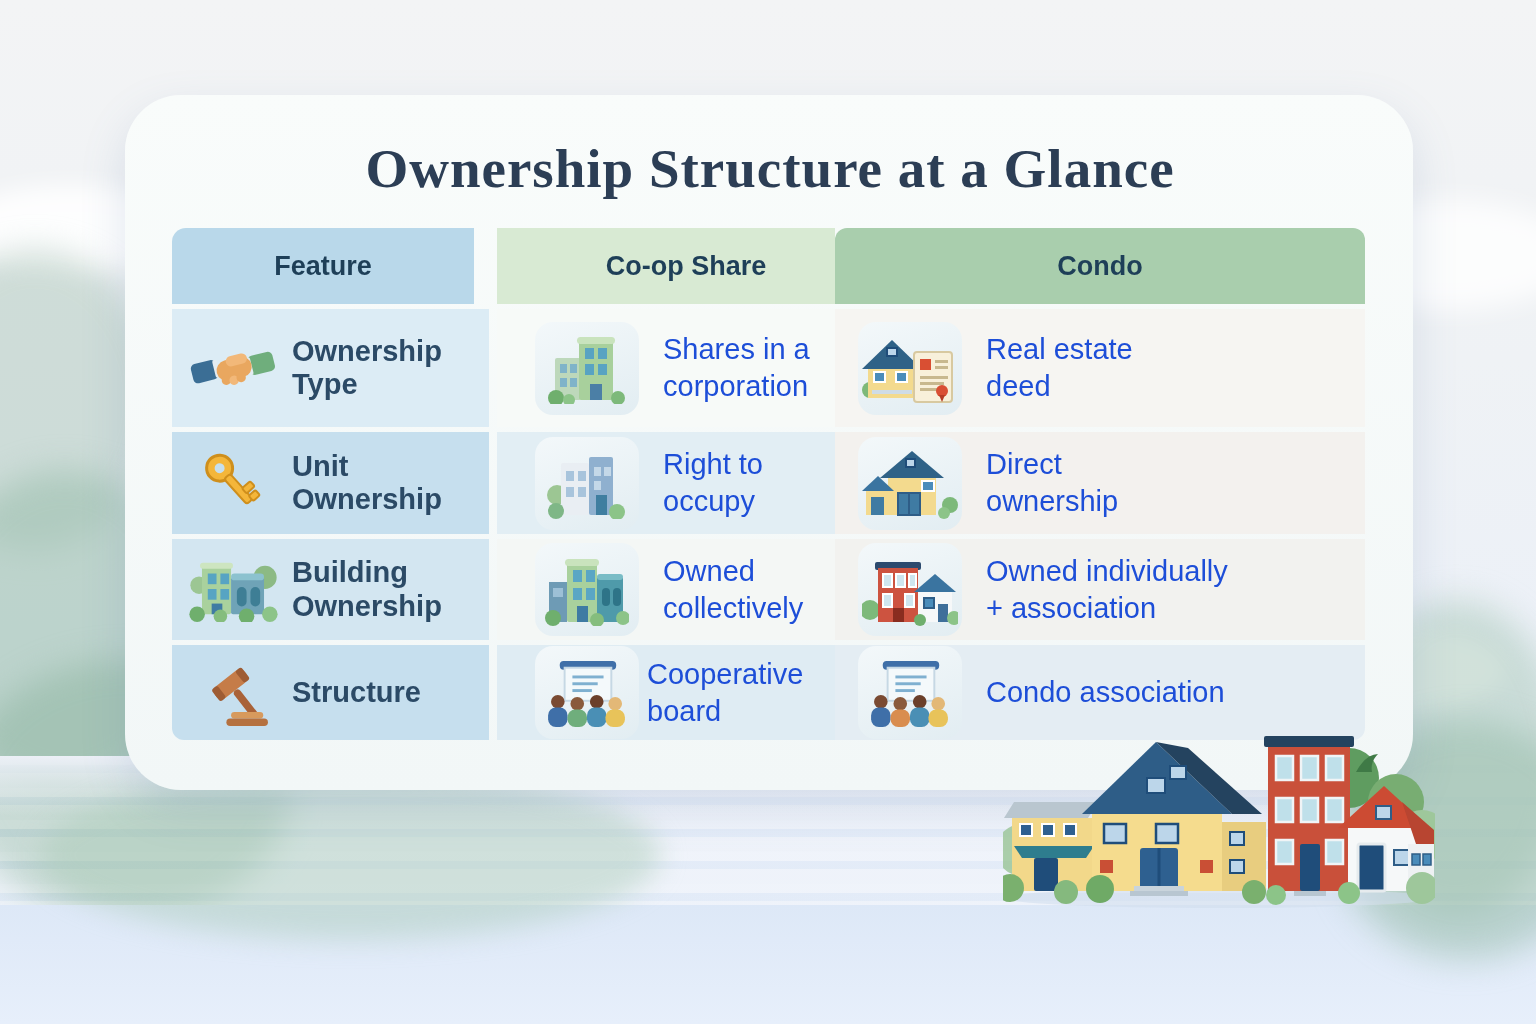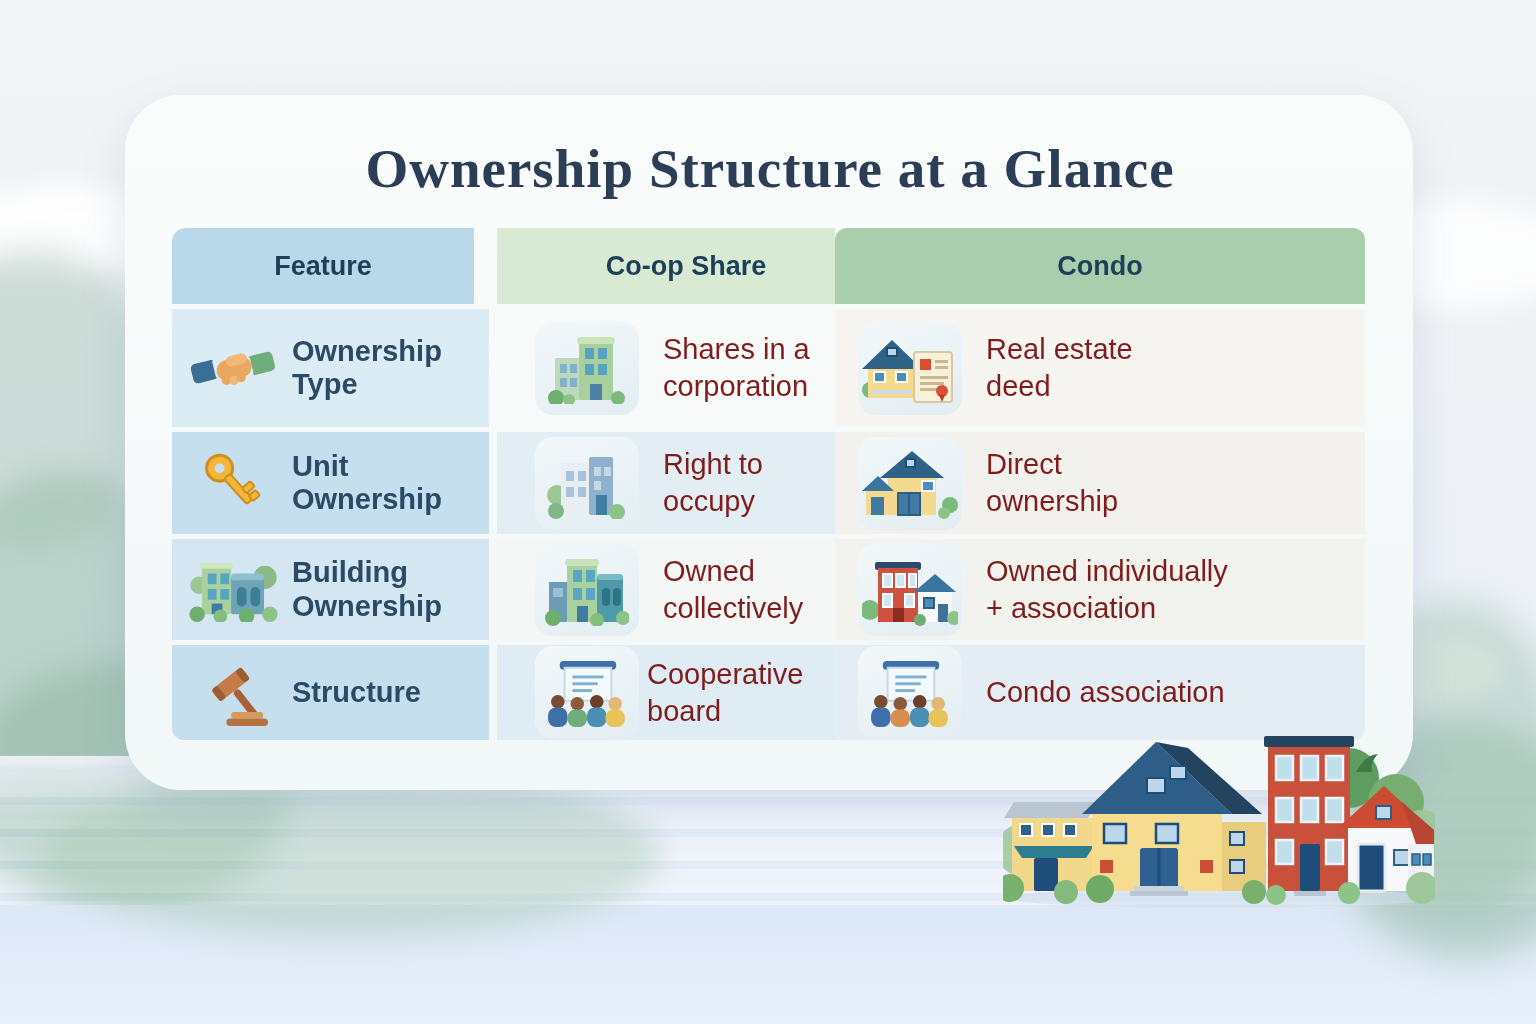--- a/index.html
+++ b/index.html
@@ -47,21 +47,21 @@
   .d-cell{padding-left:23px;gap:24px;}
   .c1{background:#f7faf8;}
   .c2{background:#e2eef4;}
   .c3{background:#f4f7f5;}
   .c4{background:#dfecf3;gap:8px;}
   .d1{background:#f6f5f2;}
   .d2{background:#f3f1ee;}
   .d3{background:#f2f2ef;}
   .d4{background:#e4edf3;border-radius:0 0 12px 0;}
   .f-label{font-size:29px;font-weight:700;color:#2b4a66;line-height:1.15;white-space:pre-line;}
-  .cell-text{font-size:29px;color:#7f1d1d;line-height:1.27;white-space:pre-line;}
+  .cell-text{font-size:29px;color:#1d4ed8;line-height:1.27;white-space:pre-line;}
   .iconbox{width:104px;height:93px;border-radius:18px;flex:0 0 auto;
     background:linear-gradient(160deg,#f3f8fa 0%,#e2edf2 100%);
     display:flex;align-items:center;justify-content:center;}
   .f-icon{flex:0 0 auto;display:flex;align-items:center;justify-content:center;width:94px;}
   .houses{position:absolute;left:1003px;top:726px;}
 </style>
 </head>
 <body>
 
 <div class="stage">

